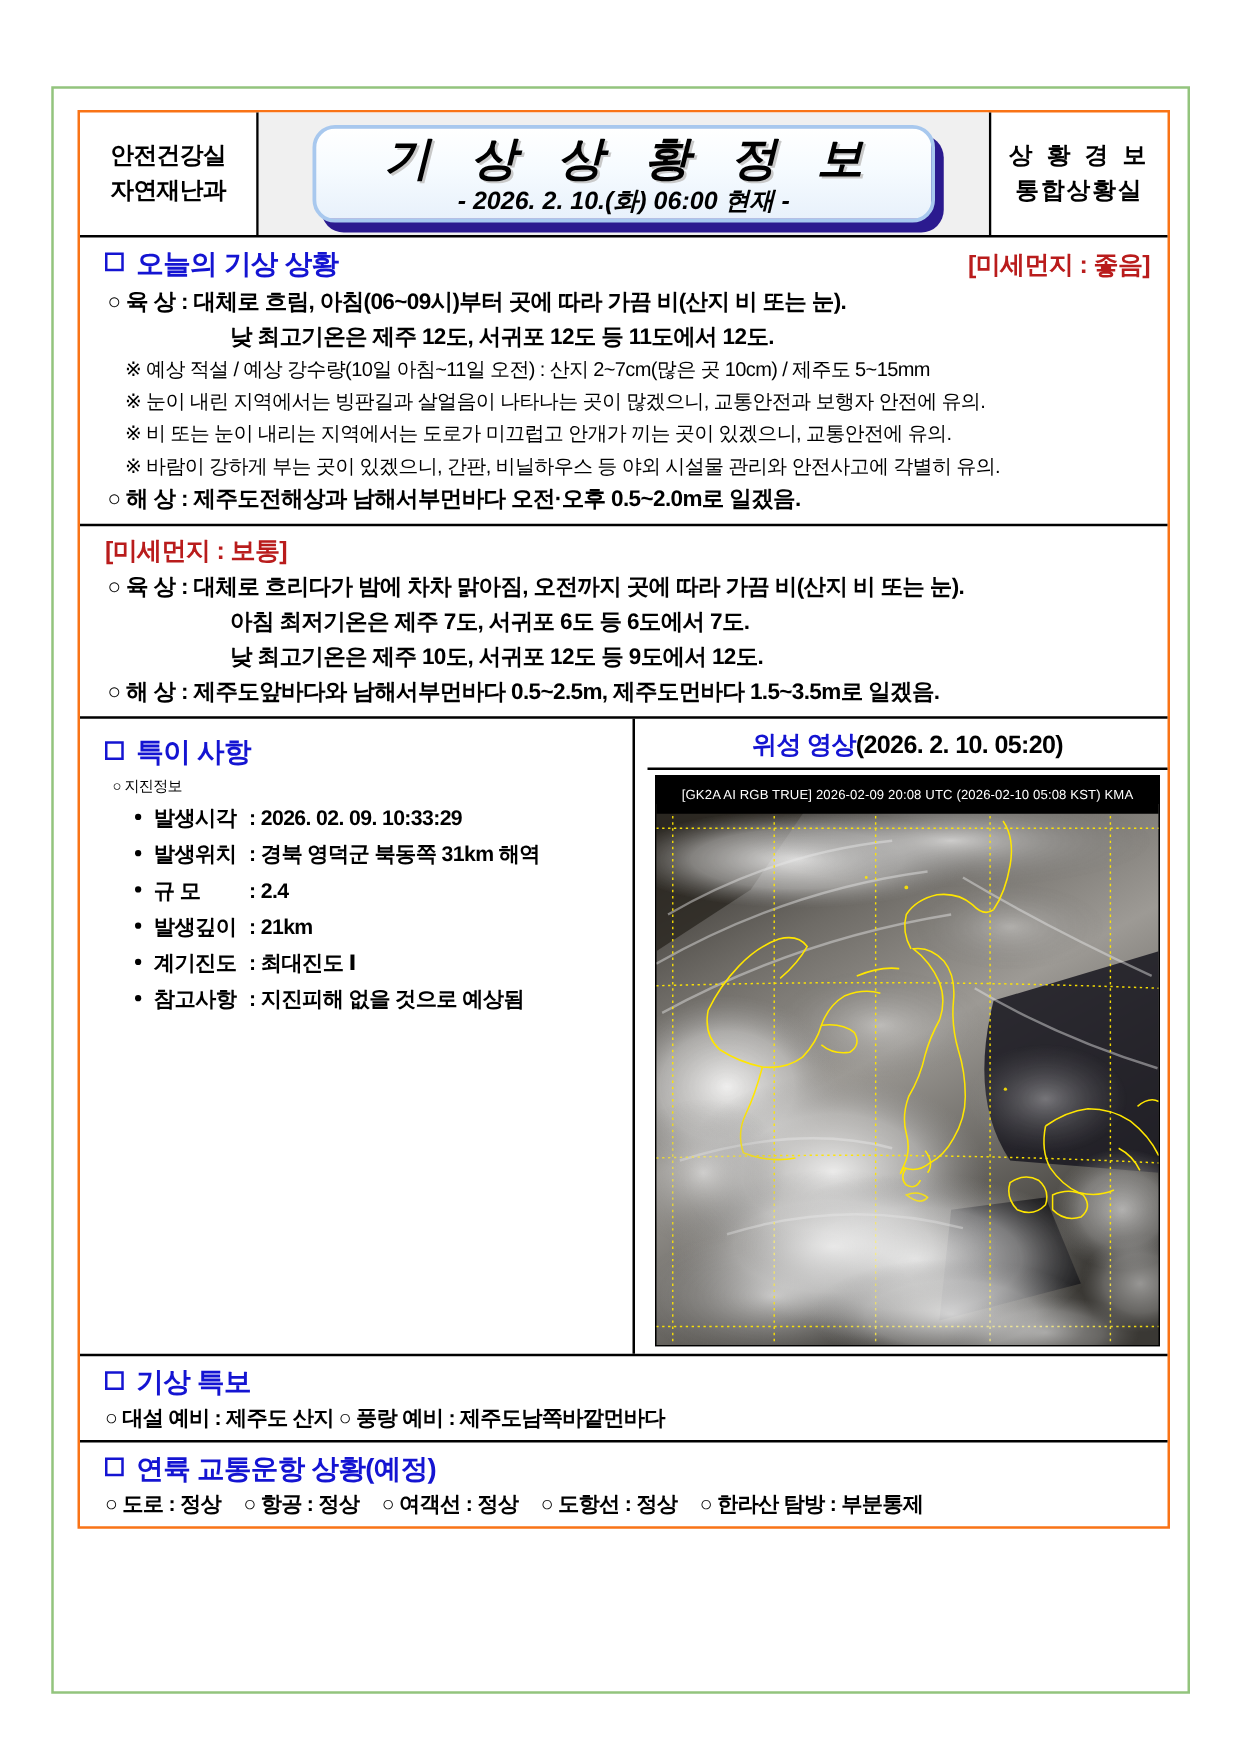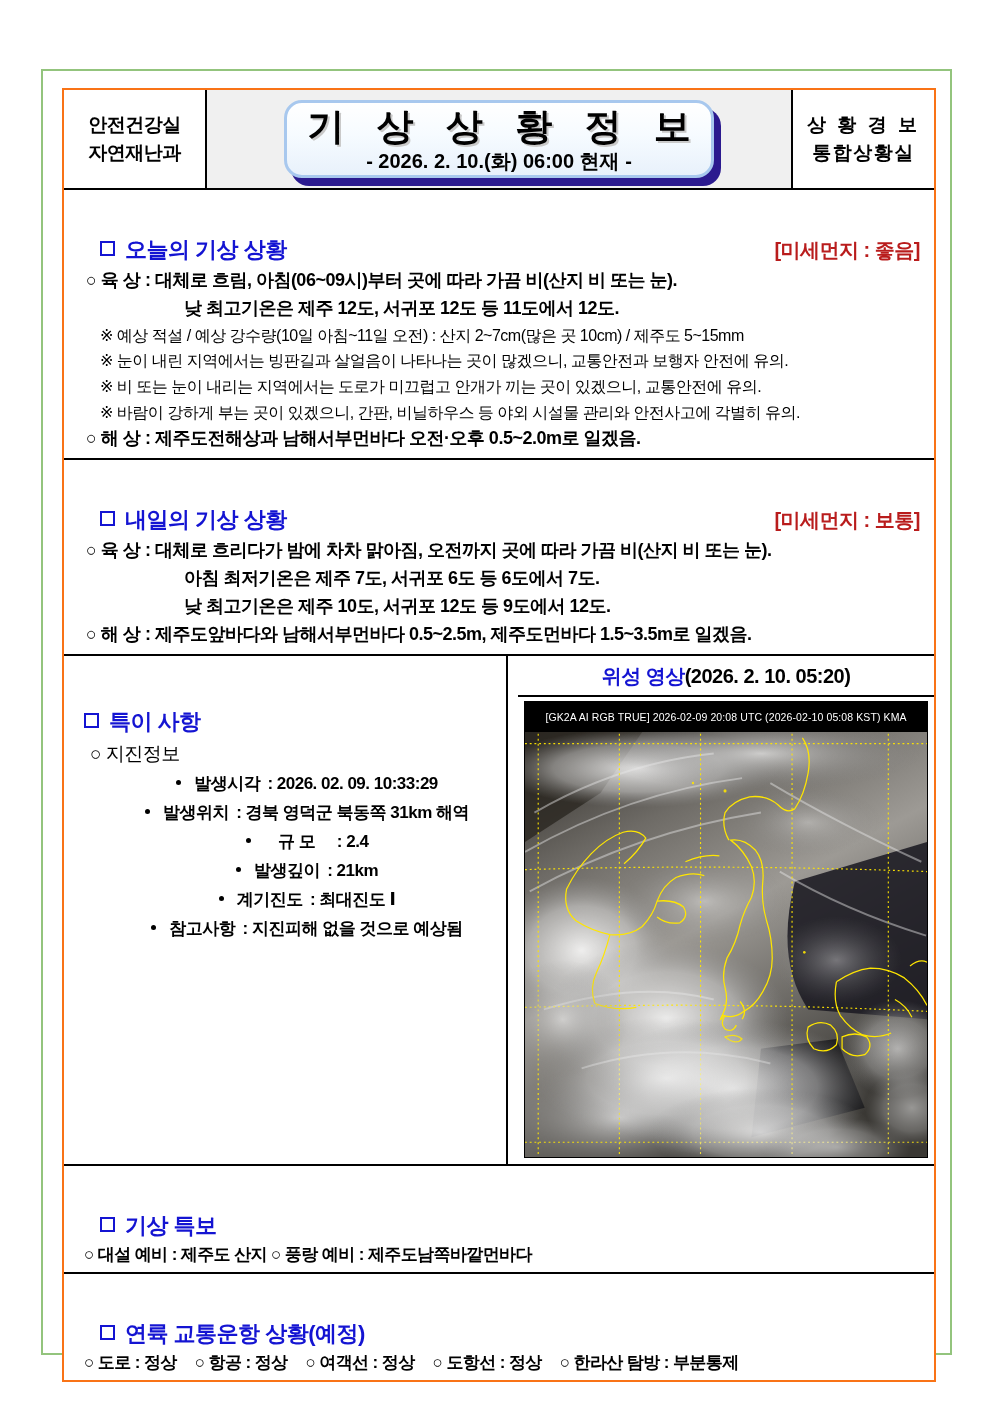--- a/index.html
+++ b/index.html
@@ -66,22 +66,23 @@
   .header-cell-mid {
     flex: 1 1 auto;
     background: #f0f0f0;
     display: flex;
     align-items: center;
     justify-content: center;
     position: relative;
   }
   .banner-wrap {
     position: relative;
-    width: 430px;
+    width: 498px;
     height: 78px;
+    font-style: italic;
   }
   .banner-shadow {
     position: absolute;
     left: 7px;
     top: 8px;
     width: 100%;
     height: 100%;
     background: #2b1a8f;
     border-radius: 18px;
   }
@@ -119,22 +120,21 @@
   }
 
   
   .section { border-bottom: 2px solid #000; padding: 0; }
   .section:last-child { border-bottom: none; }
 
   .sec-head {
     display: flex;
     align-items: baseline;
     justify-content: space-between;
-    padding: 6px 14px 2px 36px;
-    margin-top: 39px;
+    padding: 6px 14px 2px 20px;
   }
   .sec-title {
     font-size: 22px;
     font-weight: bold;
     color: #1414d2;
     letter-spacing: -0.5px;
   }
   .sec-title .chk {
     display: inline-block;
     width: 15px;
@@ -213,31 +213,30 @@
     display: flex;
     align-items: center;
     justify-content: center;
     z-index: 6;
     letter-spacing: 0.1px;
   }
   .sat-img { position: absolute; left: 0; top: 22px; right: 0; bottom: 0; overflow: hidden; }
 
   
   .eq-head {
-    font-size: 19px;
+    font-size: 12px;
     padding: 2px 0 2px 26px;
     letter-spacing: -0.5px;
   }
   .eq-item {
     font-size: 17px;
     font-weight: bold;
     padding: 3px 0 3px 44px;
     letter-spacing: -0.5px;
     white-space: nowrap;
-    text-align: center;
   }
   .eq-item .dot {
     display: inline-block;
     width: 5px; height: 5px;
     background: #000;
     border-radius: 50%;
     vertical-align: 4px;
     margin-right: 10px;
   }
   .eq-label { display: inline-block; min-width: 72px; }
@@ -298,23 +297,20 @@
     <div class="line note">※ 비 또는 눈이 내리는 지역에서는 도로가 미끄럽고 안개가 끼는 곳이 있겠으니, 교통안전에 유의.</div>
     <div class="line note">※ 바람이 강하게 부는 곳이 있겠으니, 간판, 비닐하우스 등 야외 시설물 관리와 안전사고에 각별히 유의.</div>
 
     <div class="line bold" style="padding-bottom:5px">
       <span>○ 해 상 : </span><span>제주도전해상과 남해서부먼바다 오전·오후 0.5~2.0m로 일겠음.</span>
     </div>
   </div>
 
   <div class="section">
     <div class="sec-head">
-      <div class="sec-title">
-        <span class="chk"></span><span>내일의 기상 상황</span>
-      </div>
       <div class="sec-badge">[미세먼지 : 보통]</div>
     </div>
 
     <div class="line bold">
       <span>○ 육 상 : </span><span>대체로 흐리다가 밤에 차차 맑아짐, 오전까지 곳에 따라 가끔 비(산지 비 또는 눈).</span>
     </div>
     <div class="line bold indent">아침 최저기온은 제주 7도, 서귀포 6도 등 6도에서 7도.</div>
     <div class="line bold indent">낮 최고기온은 제주 10도, 서귀포 12도 등 9도에서 12도.</div>
     <div class="line bold" style="padding-bottom:5px">
       <span>○ 해 상 : </span><span>제주도앞바다와 남해서부먼바다 0.5~2.5m, 제주도먼바다 1.5~3.5m로 일겠음.</span>

